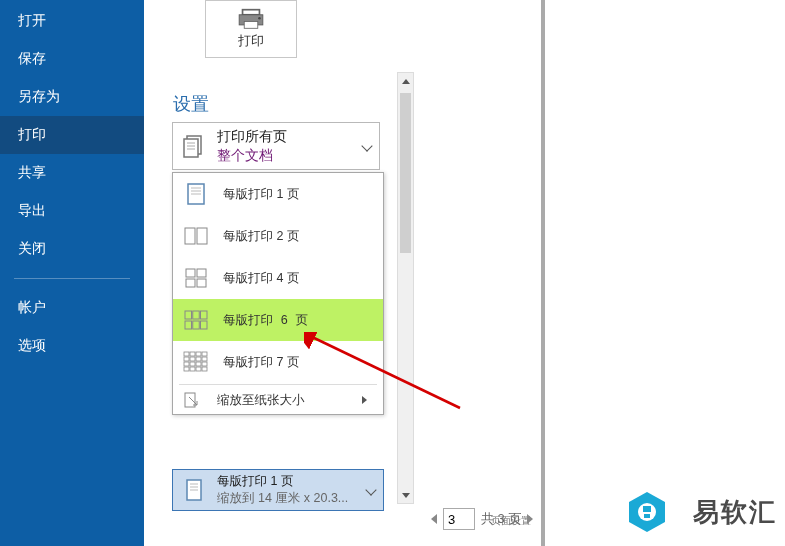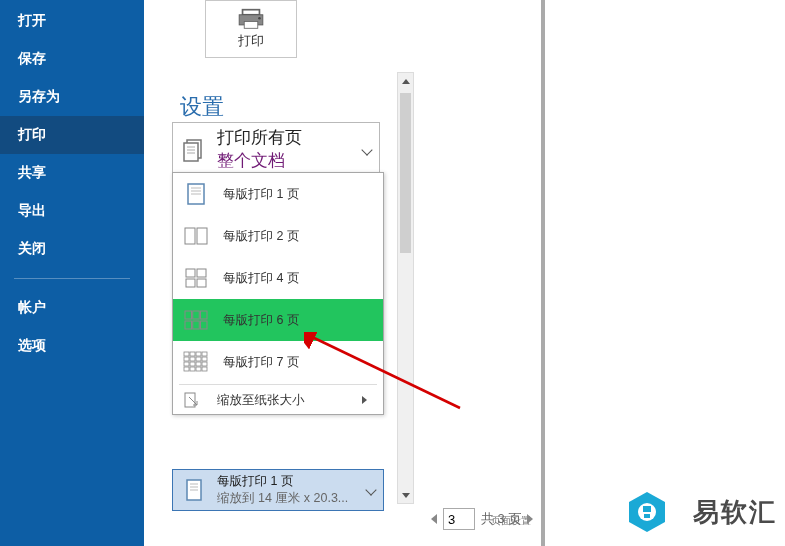--- a/index.html
+++ b/index.html
@@ -1,33 +1,33 @@
 <!DOCTYPE html>
 <html><head>
 <meta charset="utf-8">
 <style>
   * { box-sizing: border-box; margin: 0; padding: 0; }
   body { font-family: "Microsoft YaHei", "Segoe UI", sans-serif; background: #fff; width: 785px; height: 546px; overflow: hidden; position: relative; }
   .app { display: flex; height: 100%; }
-  .sidebar { width: 144px; background: #0d5ea5; color: #fff; padding-top: 2px; font-weight: bold; }
+  .sidebar { width: 144px; background: #0d5ea5; color: #fff; padding-top: 2px; }
   .sidebar-item { padding: 10px 18px; font-size: 14px; cursor: pointer; }
   .sidebar-item.active { background: #124b80; }
   .sidebar-sep { height: 1px; background: rgba(255,255,255,0.3); margin: 10px 14px; }
   .main { flex: 1; background: #fff; position: relative; padding: 0 0 0 28px; border-right: 4px solid #aaa; margin-right: 240px; }
   .print-button { position: absolute; top: 0; left: 33px; width: 92px; height: 58px; border: 1px solid #c7c7c7; display: flex; flex-direction: column; align-items: center; justify-content: center; gap: 2px; background: #fff; }
   .print-button .picon { width: 28px; height: 22px; }
   .print-button .plabel { font-size: 13px; color: #333; }
-  .section-title { position: absolute; top: 92px; left: 8px; font-size: 22px; color: #2a6dad; }
+  .section-title { position: absolute; top: 92px; left: 1px; font-size: 18px; color: #2a6dad; }
   .combo { position: absolute; width: 208px; border: 1px solid #b9b9b9; background: #fff; display: flex; align-items: center; padding: 4px 6px 4px 8px; }
   .combo .cicon { width: 26px; height: 26px; margin-right: 10px; flex-shrink: 0; }
-  .combo .ctext { flex: 1; font-size: 17px; color: #222; line-height: 1.35; }
+  .combo .ctext { flex: 1; font-size: 14px; color: #222; line-height: 1.35; }
   .combo .cchev { width: 8px; height: 8px; border-left: 1px solid #555; border-bottom: 1px solid #555; transform: rotate(-45deg); margin-right: 2px; }
   .dropdown { position: absolute; top: 172px; left: 0; width: 212px; border: 1px solid #a7a7a7; background: #fff; box-shadow: 1px 1px 4px rgba(0,0,0,0.2); }
   .dd-item { display: flex; align-items: center; padding: 10px 6px 10px 10px; font-size: 12.5px; color: #333; cursor: pointer; }
-  .dd-item.hovered { background: #22c55e; }
+  .dd-item.hovered { background: #bef264; font-family: Liberation Mono, monospace; }
   .dd-item .dicon { width: 26px; height: 22px; margin-right: 14px; flex-shrink: 0; }
   .dd-sep { height: 1px; background: #dcdcdc; margin: 1px 6px; }
   .dd-footer { display: flex; align-items: center; padding: 5px 16px 5px 10px; font-size: 12.5px; color: #333; cursor: pointer; }
   .dd-footer .dicon { width: 18px; height: 18px; margin-right: 16px; }
   .current-combo { position: absolute; top: 469px; left: 0; width: 212px; height: 42px; background: #cbdcef; border: 1px solid #3b75b4; display: flex; align-items: center; padding: 3px 4px 3px 8px; }
   .current-combo .cicon { width: 26px; height: 26px; margin-right: 10px; }
   .current-combo .ctext { flex: 1; font-size: 12.5px; color: #222; line-height: 1.35; }
   .current-combo .cchev { width: 8px; height: 8px; border-left: 1px solid #555; border-bottom: 1px solid #555; transform: rotate(-45deg); margin-right: 4px; }
   .page-setup { position: absolute; top: 514px; right: 10px; font-size: 10px; color: #737373; }
   .scrollbar { position: absolute; right: 0; top: 72px; width: 17px; height: 432px; background: #f0f0f0; border: 1px solid #dcdcdc; }

